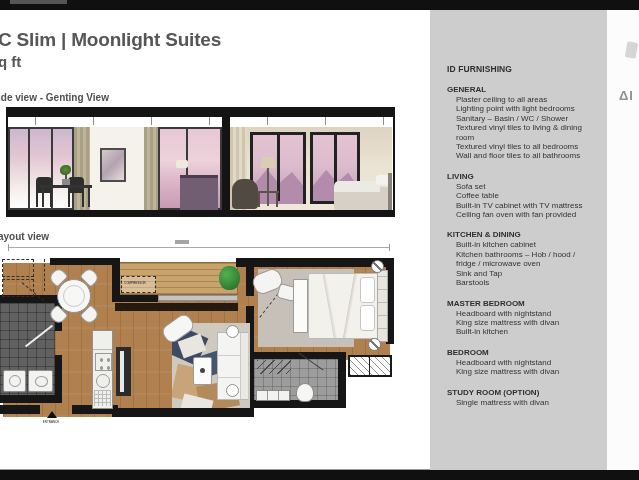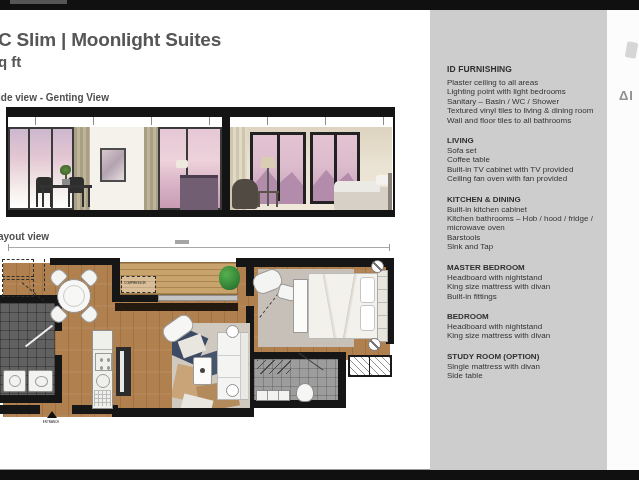--- a/index.html
+++ b/index.html
@@ -31,21 +31,21 @@
   h1,h2,h3,p{margin:0;padding:0;}
 
   #title{left:-2px;top:29px;font-size:19px;font-weight:700;color:#565658;letter-spacing:-.2px;}
   #subtitle{left:-2px;top:53px;font-size:15px;font-weight:700;color:#565658;}
   .seclabel{font-size:10px;font-weight:700;color:#4f4f4f;}
 
   #panel{left:430px;top:10px;width:177px;height:460px;background:#cdcdcd;
          box-sizing:border-box;padding:54px 12px 0 17px;}
   #panel h2{font-size:8.5px;font-weight:700;color:#2f2f2f;margin-bottom:4px;letter-spacing:.1px;}
   .fsec h3{font-size:8px;font-weight:700;color:#2f2f2f;margin:11px 0 1px;}
-  .fsec p{font-size:8px;line-height:9.4px;color:#333;}
+  .fsec p{font-size:8px;line-height:9.4px;color:#333;margin-left:9px;}
 
   #rightstrip{left:607px;top:10px;width:32px;height:460px;background:#fcfcfc;}
   #logo-text{left:619px;top:88px;font-size:13px;font-weight:700;color:#919191;letter-spacing:1px;}
 </style>
 </head>
 <body>
 
 <div class="a" id="bar-top" style="left:0;top:0;width:639px;height:10px;background:#101010;">
   <div class="a" style="left:10px;top:0;width:57px;height:4px;background:#555;"></div>
 </div>
@@ -244,58 +244,59 @@
 
   <div class="a" style="left:47px;top:154px;width:0;height:0;
        border-left:5px solid transparent;border-right:5px solid transparent;border-bottom:7px solid #111;"></div>
   <div class="micro" style="left:40px;top:163px;width:44px;text-align:center;">ENTRANCE</div>
 </div>
 
 <aside class="a" id="panel">
   <h2>ID FURNISHING</h2>
 
   <section class="fsec">
+    <h3>GENERAL</h3>
     <p>Plaster ceiling to all areas</p>
     <p>Lighting point with light bedrooms</p>
     <p>Sanitary – Basin / WC / Shower</p>
     <p>Textured vinyl tiles to living &amp; dining room</p>
+    <p>Textured vinyl tiles to all bedrooms</p>
     <p>Wall and floor tiles to all bathrooms</p>
   </section>
 
   <section class="fsec">
     <h3>LIVING</h3>
     <p>Sofa set</p>
     <p>Coffee table</p>
-    <p>Built-in TV cabinet with TV provided</p>
+    <p>Built-in TV cabinet with TV mattress</p>
     <p>Ceiling fan oven with fan provided</p>
   </section>
 
   <section class="fsec">
     <h3>KITCHEN &amp; DINING</h3>
     <p>Built-in kitchen cabinet</p>
     <p>Kitchen bathrooms – Hob / hood / fridge / microwave oven</p>
+    <p>Sink and Tap</p>
     <p>Barstools</p>
-    <p>Sink and Tap</p>
   </section>
 
   <section class="fsec">
     <h3>MASTER BEDROOM</h3>
     <p>Headboard with nightstand</p>
     <p>King size mattress with divan</p>
-    <p>Built-in fittings</p>
+    <p>Built-in kitchen</p>
   </section>
 
   <section class="fsec">
     <h3>BEDROOM</h3>
     <p>Headboard with nightstand</p>
     <p>King size mattress with divan</p>
   </section>
 
   <section class="fsec">
     <h3>STUDY ROOM (OPTION)</h3>
     <p>Single mattress with divan</p>
-    <p>Side table</p>
   </section>
 </aside>
 
 <div class="a" id="rightstrip"></div>
 <div class="a" style="left:626px;top:42px;width:11px;height:16px;background:#cfcfcf;border-radius:2px;transform:rotate(10deg);opacity:.85;"></div>
 <div class="a" id="logo-text">ΔI</div>
 
 </body></html>

